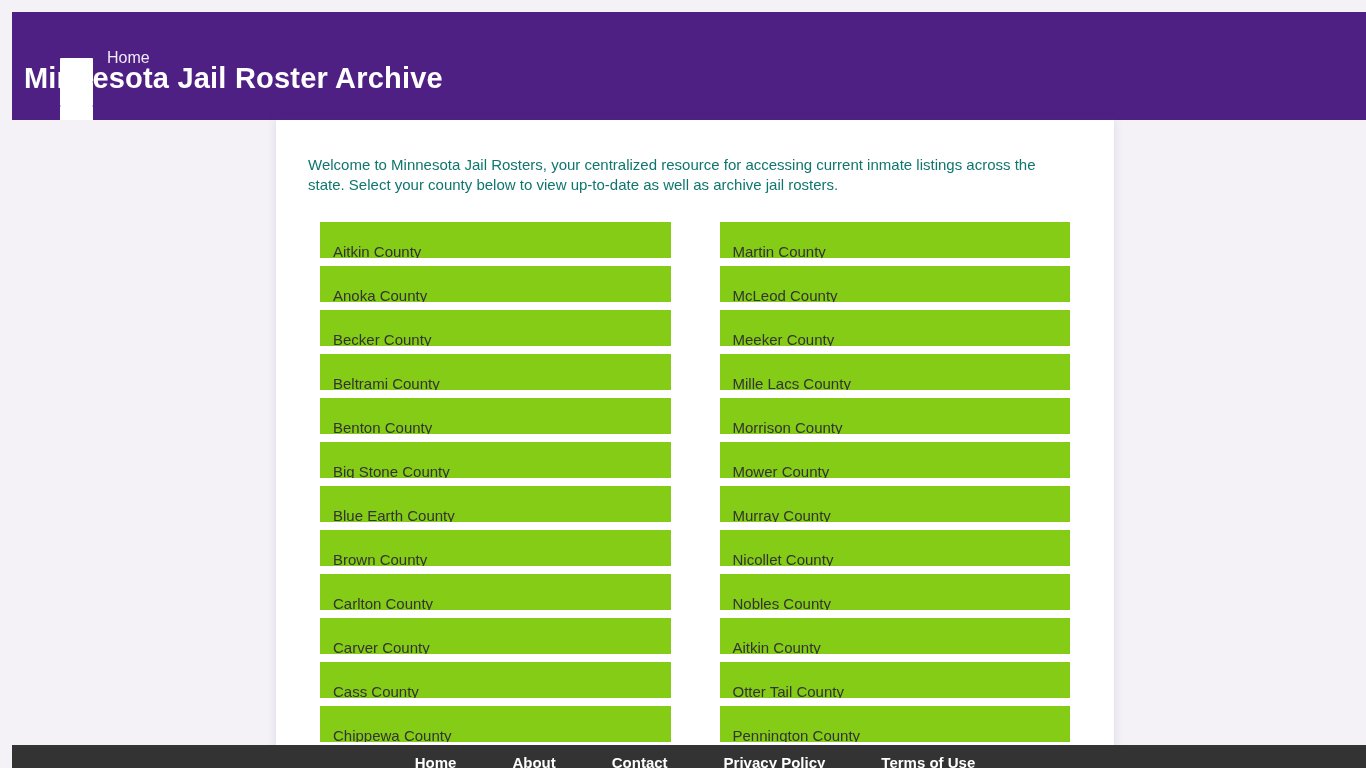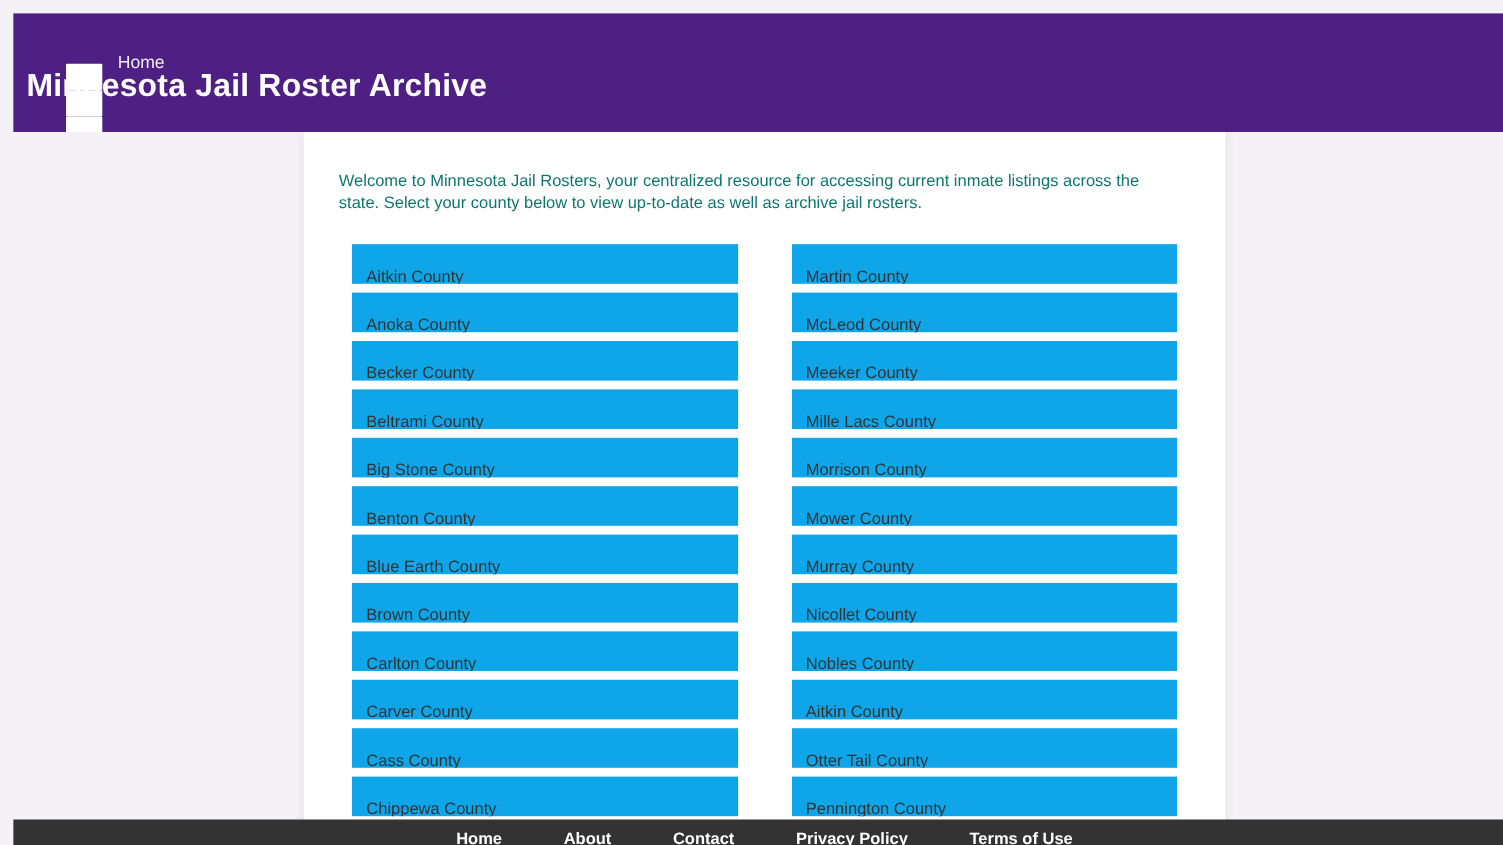--- a/index.html
+++ b/index.html
@@ -102,21 +102,21 @@
 
   .county-column {
     width: 386px;
     display: flex;
     flex-direction: column;
     gap: 8px;
   }
 
   .county-item {
     height: 36px;
-    background: #0ea5e9;
+    background: #84cc16;
     color: #333333;
     font-size: 15px;
     line-height: 36px;
     padding-left: 13px;
     white-space: nowrap;
     overflow: hidden;
     cursor: pointer;
   }
 
   
@@ -160,22 +160,22 @@
 
 <main class="content-card">
   <p class="intro-text">Welcome to Minnesota Jail Rosters, your centralized resource for accessing current inmate listings across the state. Select your county below to view up-to-date as well as archive jail rosters.</p>
 
   <div class="county-columns">
     <div class="county-column" id="county-column-left">
         <div class="county-item">Aitkin County</div>
         <div class="county-item">Anoka County</div>
         <div class="county-item">Becker County</div>
         <div class="county-item">Beltrami County</div>
+        <div class="county-item">Benton County</div>
         <div class="county-item">Big Stone County</div>
-        <div class="county-item">Benton County</div>
         <div class="county-item">Blue Earth County</div>
         <div class="county-item">Brown County</div>
         <div class="county-item">Carlton County</div>
         <div class="county-item">Carver County</div>
         <div class="county-item">Cass County</div>
         <div class="county-item">Chippewa County</div>
         <div class="county-item">Chisago County</div>
       </div>
     <div class="county-column" id="county-column-right">
         <div class="county-item">Martin County</div>

